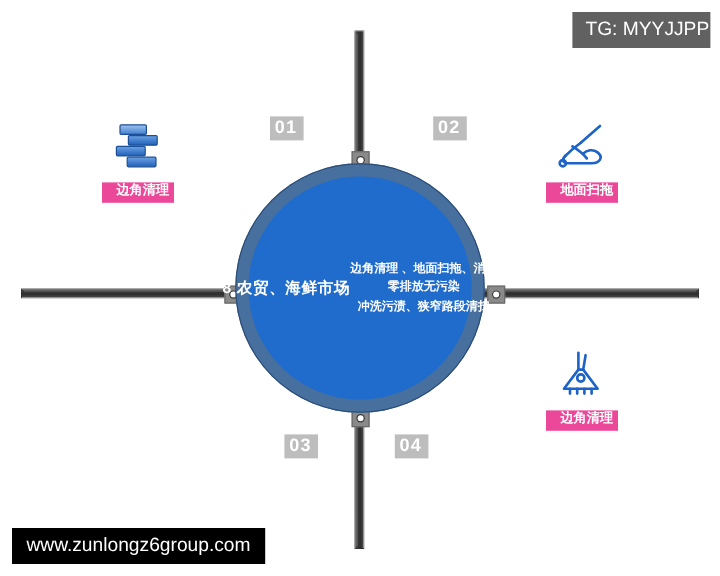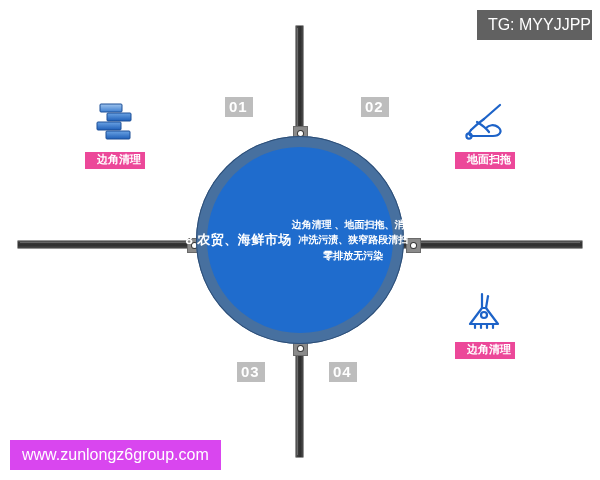--- a/index.html
+++ b/index.html
@@ -180,21 +180,21 @@
     color: #ffffff;
     font-size: 16px;
     padding: 5px 1px 6px 11px;
     line-height: 1.2;
     white-space: nowrap;
   }
   #watermark-url {
     position: absolute;
     left: 10px;
     bottom: 10px;
-    background: #d946ef;
+    background: #000000;
     color: #ffffff;
     font-size: 16px;
     padding: 5px 12px 6px 12px;
     line-height: 1.2;
     white-space: nowrap;
   }
 </style>
 </head>
 <body>
 
@@ -209,22 +209,22 @@
   <div class="node node-bottom"></div>
   <div class="node node-left"></div>
   <div class="node node-right"></div>
 
   <div id="circle-outer">
     <div id="circle-inner">
       <div id="circle-title">8  农贸、海鲜市场</div>
       <div id="circle-divider"></div>
       <div id="circle-lines">
         <div>边角清理 、地面扫拖、消毒</div>
+        <div>零排放无污染</div>
         <div>冲洗污渍、狭窄路段清扫</div>
-        <div>零排放无污染</div>
       </div>
     </div>
   </div>
 
   <div class="number-badge badge-01">01</div>
   <div class="number-badge badge-02">02</div>
   <div class="number-badge badge-03">03</div>
   <div class="number-badge badge-04">04</div>
 
   <div class="feature feat-tl">

